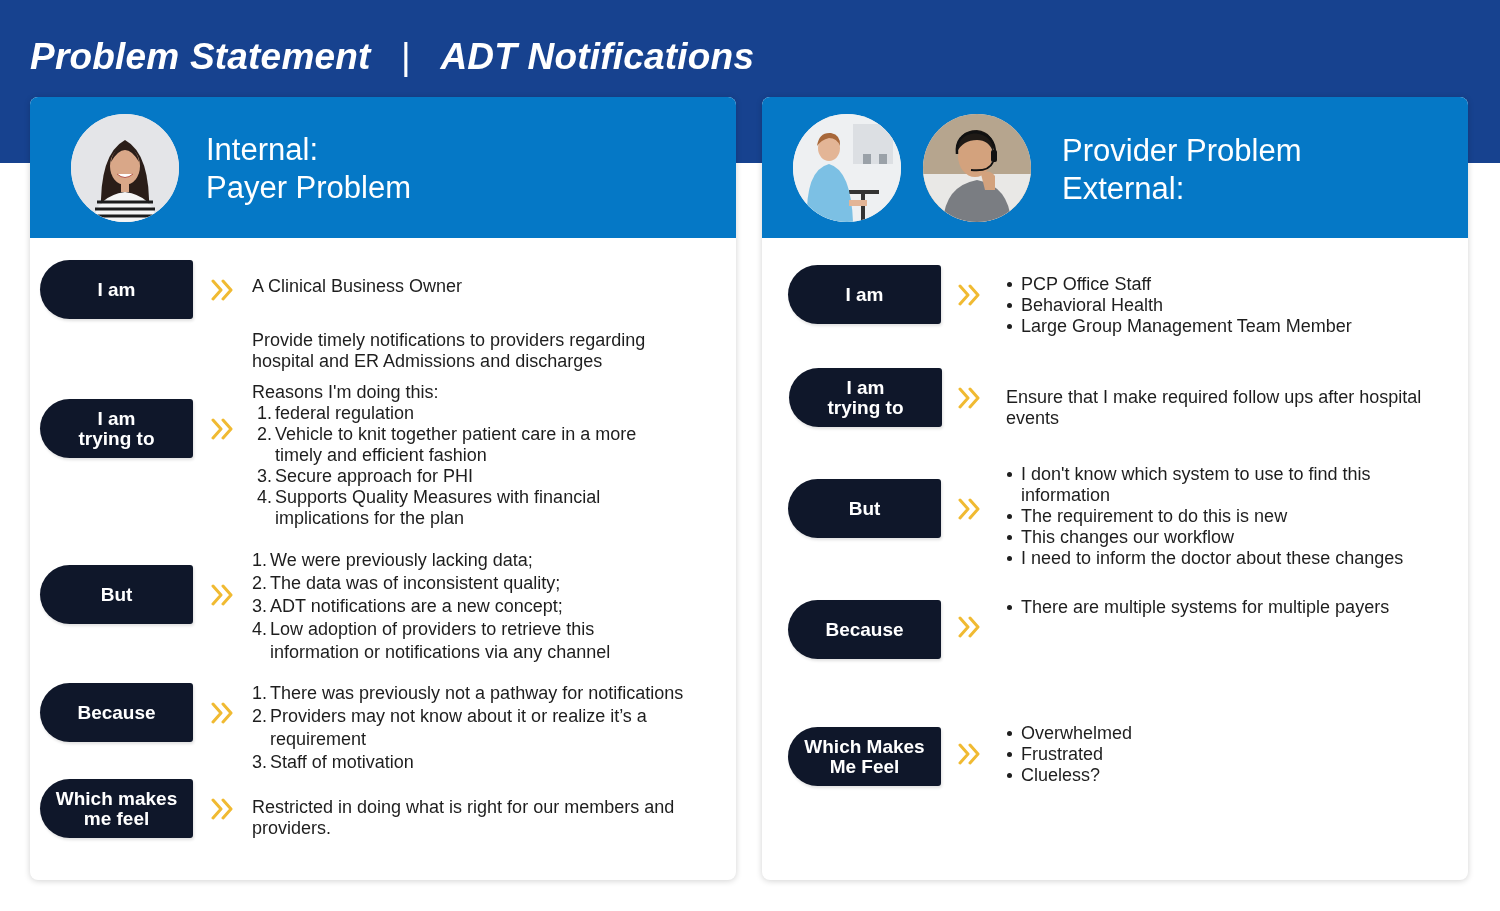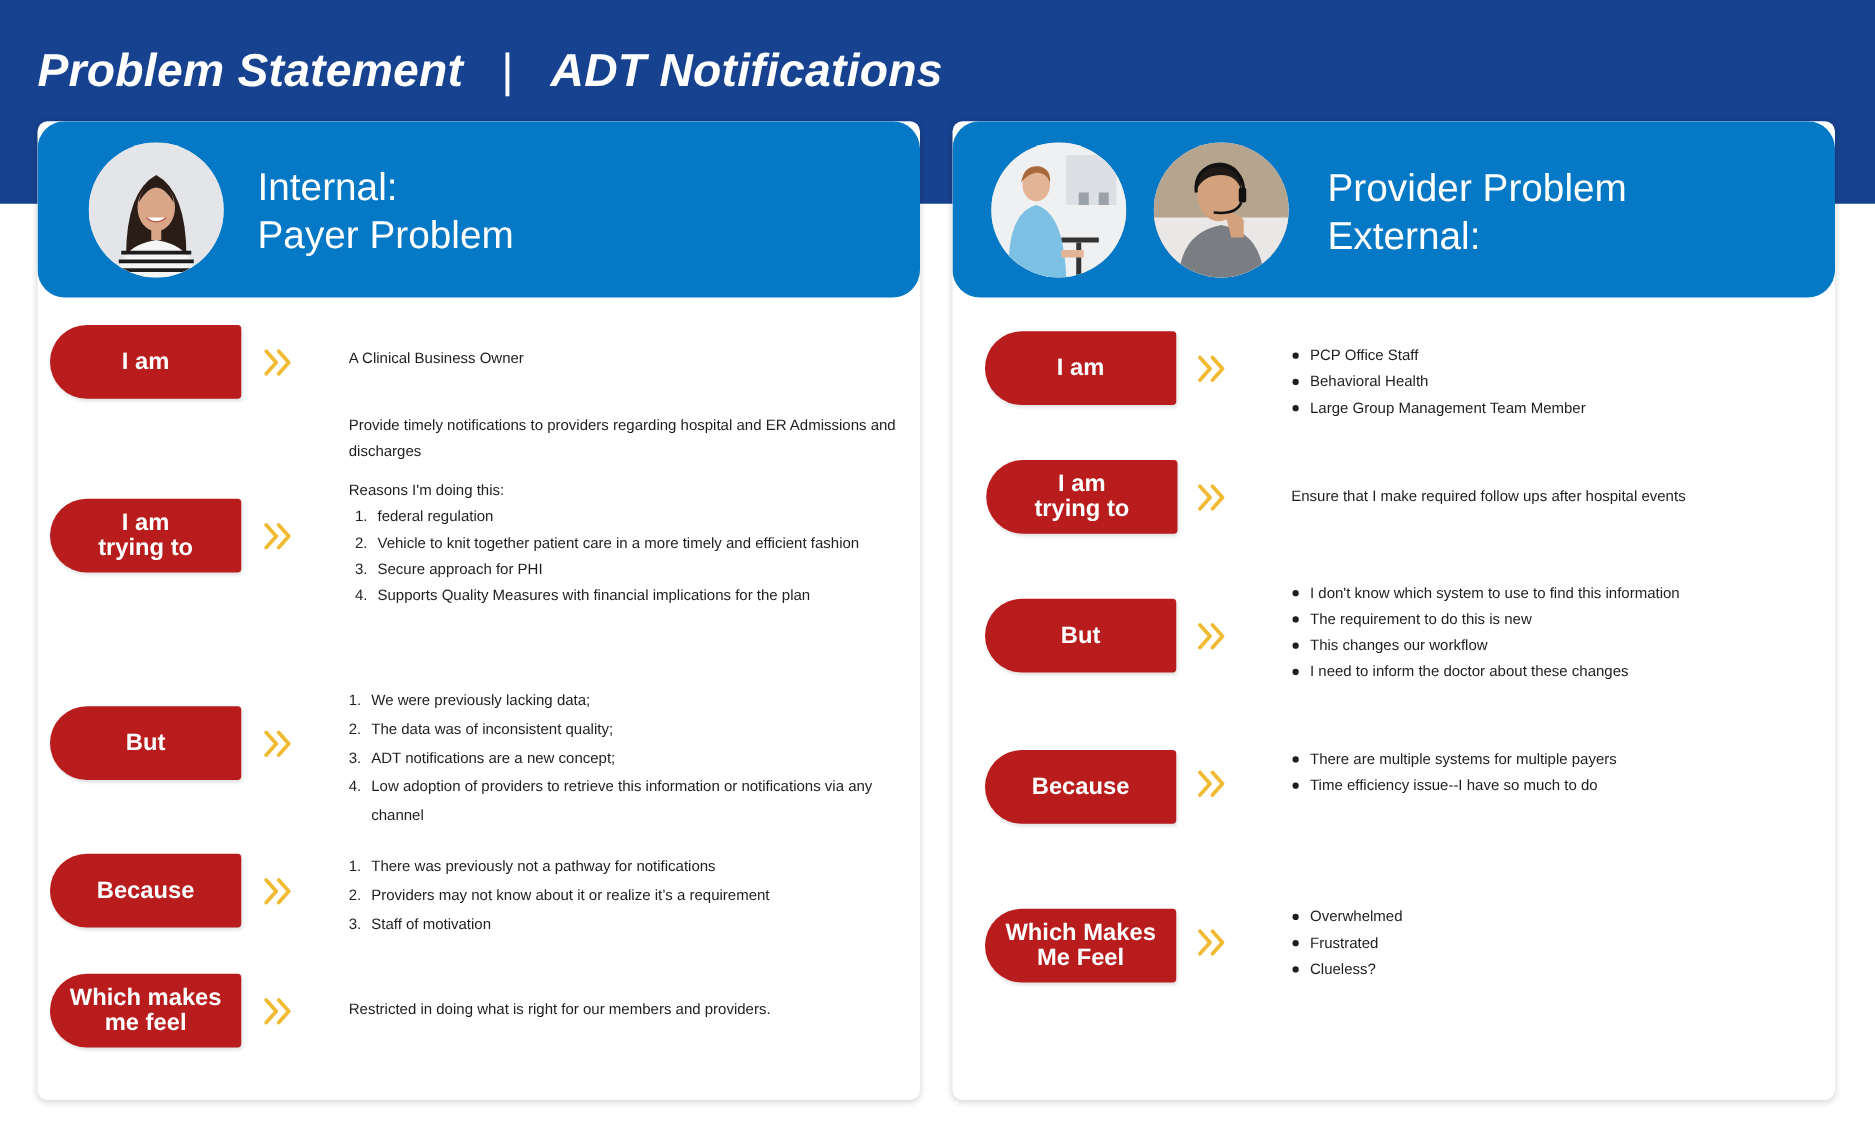--- a/index.html
+++ b/index.html
@@ -7,38 +7,38 @@
   body { position: relative; font-family: "Liberation Sans", "DejaVu Sans", sans-serif; color: #222; }
 
   .top-band { position: absolute; left: 0; top: 0; width: 1500px; height: 163px; background: #17428f; }
   .page-title { position: absolute; left: 30px; top: 36px; color: #fff; font-weight: bold; font-size: 37px; letter-spacing: 0.2px; white-space: nowrap; font-style: italic; }
   .page-title .sep { display: inline-block; margin: 0 30px; font-weight: normal; }
 
   .card { position: absolute; top: 97px; width: 706px; height: 783px; background: #fff; border-radius: 8px;
           box-shadow: 0 1px 6px rgba(0,0,0,0.18); overflow: hidden; }
   .card.left { left: 30px; }
   .card.right { left: 762px; }
-  .card-header { position: absolute; left: 0; top: 0; width: 100%; height: 141px; background: #0578c6; border-radius: 22px; }
+  .card-header { position: absolute; left: 0; top: 0; width: 100%; height: 141px; background: #0578c6; }
   .card-header .htitle { position: absolute; color: #fff; font-size: 31px; line-height: 38px; font-weight: normal; }
   .card.left .htitle { left: 176px; top: 34px; }
   .card.right .htitle { left: 300px; top: 35px; }
 
   .avatar { position: absolute; width: 108px; height: 108px; border-radius: 50%; overflow: hidden; background: #e6e7ea; }
   .avatar svg { width: 100%; height: 100%; display: block; }
 
   .row { position: absolute; left: 0; width: 100%; }
-  .pill { position: absolute; left: 10px; width: 153px; height: 59px; background: #b91c1c; border-radius: 30px 3px 3px 30px;
+  .pill { position: absolute; left: 10px; width: 153px; height: 59px; background: #0f172a; border-radius: 30px 3px 3px 30px;
           color: #fff; font-weight: bold; font-size: 19px; line-height: 20px; text-align: center;
           display: flex; align-items: center; justify-content: center; flex-direction: column;
           box-shadow: 1px 2px 3px rgba(0,0,0,0.12); }
   .card.right .pill { left: 26px; }
   .chev { position: absolute; width: 26px; height: 22px; }
   .card.left .chev { left: 180px; }
   .card.right .chev { left: 195px; }
-  .content { position: absolute; font-size: 12px; line-height: 21px; color: #1e1e1e; margin-left: 27px; }
+  .content { position: absolute; font-size: 18px; line-height: 21px; color: #1e1e1e; }
   .card.left .content { left: 222px; width: 470px; }
   .card.right .content { left: 244px; width: 450px; }
   .content ol { list-style: none; }
   .content ol li { position: relative; padding-left: 18px; }
   .content ol li .num { position: absolute; left: 0; top: 0; }
   .content ul { list-style: none; }
   .content ul li { position: relative; padding-left: 15px; }
   .content ul li::before { content: ""; position: absolute; left: 1px; top: 8px; width: 5px; height: 5px; border-radius: 50%; background: #1e1e1e; }
   .content p { margin: 0; }
 </style>
@@ -246,21 +246,20 @@
   <div class="row" style="top:503px;">
     <div class="pill" style="top:0;">
       <span>Because</span>
     </div>
     <svg class="chev" style="top:16px;">
         <use href="#dbl-chev"></use>
       </svg>
     <div class="content" style="top:-3px;">
       <ul>
         <li>There are multiple systems for multiple payers</li>
-        <li>Time efficiency issue--I have so much to do</li>
       </ul>
     </div>
   </div>
 
   <div class="row" style="top:630px;">
     <div class="pill" style="top:0;">
       <span>Which Makes</span>
       <span>Me Feel</span>
     </div>
     <svg class="chev" style="top:16px;">

